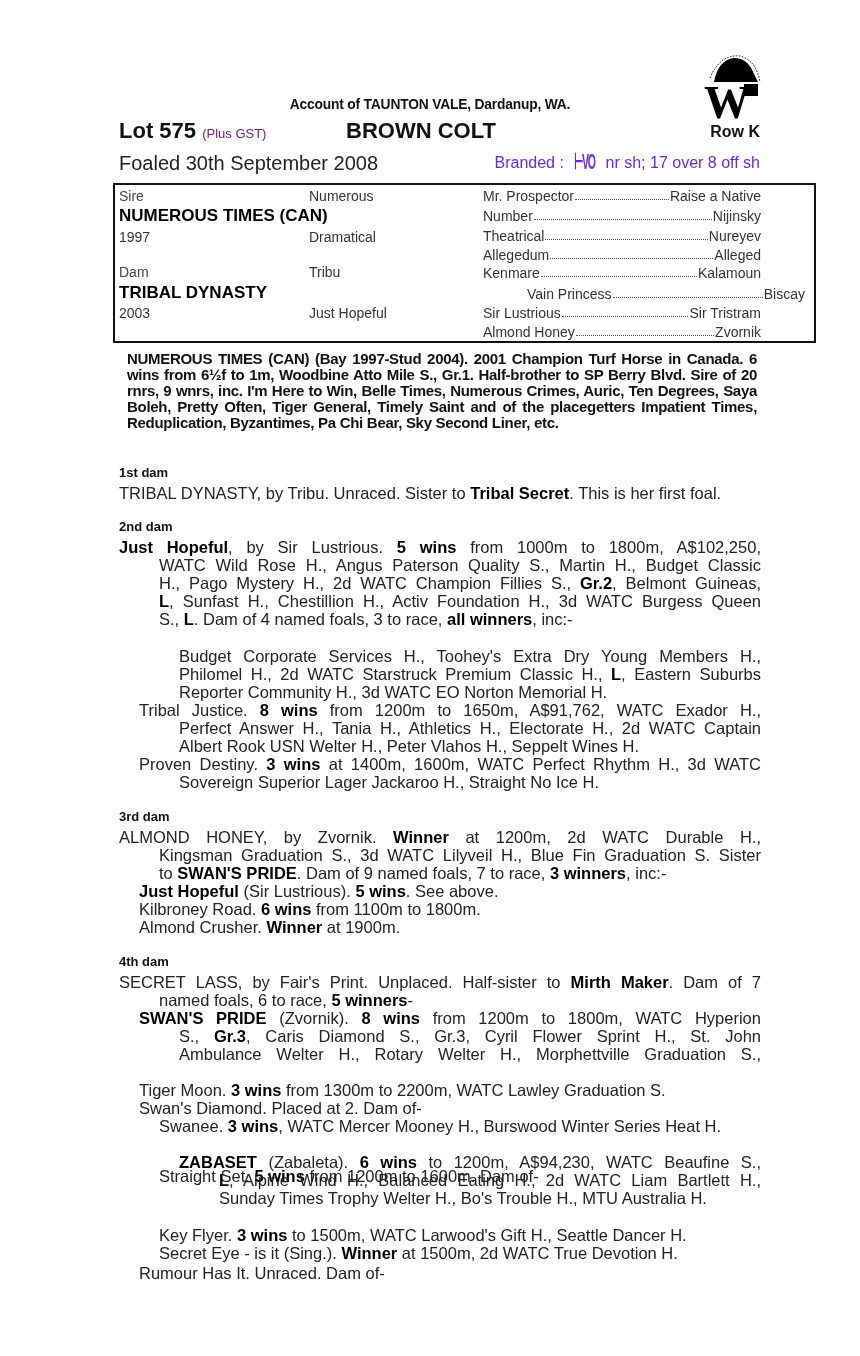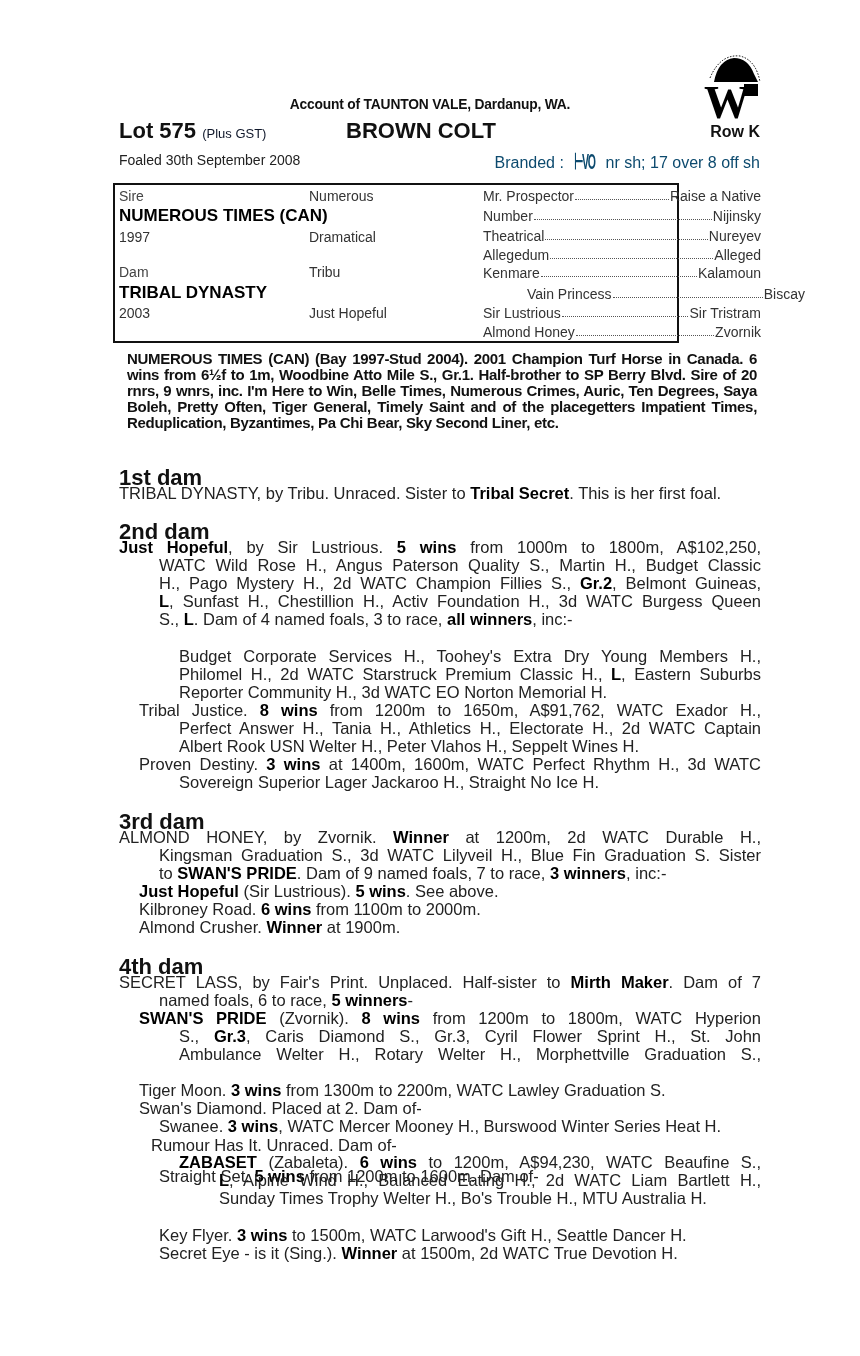--- a/index.html
+++ b/index.html
@@ -6,43 +6,43 @@
   body { width: 860px; height: 1356px; position: relative; overflow: hidden;
          font-family: "Liberation Sans", sans-serif; color: #111; }
   .page { position: absolute; left: 0; top: 0; width: 860px; height: 1356px; }
 
   
   .logo { position: absolute; left: 700px; top: 52px; width: 62px; height: 70px; }
   .consignor { position: absolute; left: 0; width: 860px; top: 95px; text-align: center;
                font-family: "Liberation Sans Narrow", "Liberation Sans", sans-serif;
                font-weight: bold; font-size: 15px; letter-spacing: -0.2px; transform: scaleX(0.92); }
   .lot { position: absolute; left: 119px; top: 118px; font-weight: bold; font-size: 22px; }
-  .lot .gst { font-weight: normal; font-size: 13px; color: #0f172a; }
+  .lot .gst { font-weight: normal; font-size: 13px; color: #701a75; }
   .sex { position: absolute; left: 346px; top: 118px; font-weight: bold; font-size: 22px; }
   .row { position: absolute; right: 100px; top: 123px; font-weight: bold; font-size: 16px; margin-left: 14px; }
-  .foaled { position: absolute; left: 119px; top: 152px; font-size: 14px; color: #222; }
-  .branded { position: absolute; right: 100px; top: 152px; font-size: 16px; color: #0c4a6e; }
+  .foaled { position: absolute; left: 119px; top: 152px; font-size: 20px; color: #222; }
+  .branded { position: absolute; right: 100px; top: 152px; font-size: 16px; color: #6d28d9; }
   .brand-glyph { display: inline-block; font-weight: bold; font-size: 15px; transform: scaleX(0.7) scaleY(1.5);
                  letter-spacing: -2px; vertical-align: 2px; margin: 0 2px; }
 
   
-  .pedigree { position: absolute; left: 113px; top: 183px; width: 566px; height: 160px;
+  .pedigree { position: absolute; left: 113px; top: 183px; width: 703px; height: 160px;
               border: 2px solid #111; box-sizing: border-box; }
   .ped-cell { position: absolute; font-size: 14px; color: #333; white-space: nowrap; }
   .ped-cell.big { font-weight: bold; font-size: 17px; color: #000; }
   .gp { position: absolute; left: 368px; width: 278px; font-size: 14px; color: #333;
         display: flex; white-space: nowrap; }
   .gp .dots { flex: 1; border-bottom: 1px dotted #555; margin: 0 1px 4px 1px; }
 
   
   .sire-para { position: absolute; left: 127px; top: 351px; width: 630px; font-weight: bold;
                font-size: 15px; line-height: 16px; text-align: justify; letter-spacing: -0.3px; }
 
   
-  .section-heading { position: absolute; left: 119px; font-weight: bold; font-size: 22px; }
+  .section-heading { position: absolute; left: 119px; font-weight: bold; font-size: 13px; }
   .line { position: absolute; font-size: 16.5px; line-height: 18px; color: #222; white-space: nowrap; }
   .jl { text-align: justify; text-align-last: justify; white-space: normal; }
   b { color: #000; }
 </style>
 </head>
 <body>
 
 <div class="page">
 
   <svg class="logo" viewBox="0 0 62 70">
@@ -144,35 +144,35 @@
   <div class="line" style="left:179px; top:737px;">Albert Rook USN Welter H., Peter Vlahos H., Seppelt Wines H.</div>
 
   <div class="line jl" style="left:139px; width:622px; top:755px;"><span>Proven Destiny. </span><b>3 wins</b><span> at 1400m, 1600m, WATC Perfect Rhythm H., 3d WATC</span></div>
   <div class="line" style="left:179px; top:773px;">Sovereign Superior Lager Jackaroo H., Straight No Ice H.</div>
 
   <div class="section-heading" style="top:809px;">3rd dam</div>
   <div class="line jl" style="left:119px; width:642px; top:828px;"><span>ALMOND HONEY, by Zvornik. </span><b>Winner</b><span> at 1200m, 2d WATC Durable H.,</span></div>
   <div class="line jl" style="left:159px; width:602px; top:846px;">Kingsman Graduation S., 3d WATC Lilyveil H., Blue Fin Graduation S. Sister</div>
   <div class="line" style="left:159px; top:864px;"><span>to </span><b>SWAN'S PRIDE</b><span>. Dam of 9 named foals, 7 to race, </span><b>3 winners</b><span>, inc:-</span></div>
   <div class="line" style="left:139px; top:882px;"><b>Just Hopeful</b><span> (Sir Lustrious). </span><b>5 wins</b><span>. See above.</span></div>
-  <div class="line" style="left:139px; top:900px;"><span>Kilbroney Road. </span><b>6 wins</b><span> from 1100m to 2000m.</span></div>
+  <div class="line" style="left:139px; top:900px;"><span>Kilbroney Road. </span><b>6 wins</b><span> from 1100m to 1800m.</span></div>
   <div class="line" style="left:139px; top:918px;"><span>Almond Crusher. </span><b>Winner</b><span> at 1900m.</span></div>
 
   <div class="section-heading" style="top:954px;">4th dam</div>
   <div class="line jl" style="left:119px; width:642px; top:973px;"><span>SECRET LASS, by Fair's Print. Unplaced. Half-sister to </span><b>Mirth Maker</b><span>. Dam of 7</span></div>
   <div class="line" style="left:159px; top:991px;"><span>named foals, 6 to race, </span><b>5 winners</b><span>-</span></div>
 
   <div class="line jl" style="left:139px; width:622px; top:1009px;"><b>SWAN'S PRIDE</b><span> (Zvornik). </span><b>8 wins</b><span> from 1200m to 1800m, WATC Hyperion</span></div>
   <div class="line jl" style="left:179px; width:582px; top:1027px;"><span>S., </span><b>Gr.3</b><span>, Caris Diamond S., Gr.3, Cyril Flower Sprint H., St. John</span></div>
   <div class="line jl" style="left:179px; width:582px; top:1045px;">Ambulance Welter H., Rotary Welter H., Morphettville Graduation S.,</div>
 
   <div class="line" style="left:139px; top:1081px;"><span>Tiger Moon. </span><b>3 wins</b><span> from 1300m to 2200m, WATC Lawley Graduation S.</span></div>
   <div class="line" style="left:139px; top:1099px;">Swan's Diamond. Placed at 2. Dam of-</div>
   <div class="line" style="left:159px; top:1117px;"><span>Swanee. </span><b>3 wins</b><span>, WATC Mercer Mooney H., Burswood Winter Series Heat H.</span></div>
   <div class="line" style="left:159px; top:1135px;margin-top:32px;"><span>Straight Set. </span><b>5 wins</b><span> from 1200m to 1600m. Dam of-</span></div>
   <div class="line jl" style="left:179px; width:582px; top:1153px;"><b>ZABASET</b><span> (Zabaleta). </span><b>6 wins</b><span> to 1200m, A$94,230, WATC Beaufine S.,</span></div>
   <div class="line jl" style="left:219px; width:542px; top:1171px;"><b>L</b><span>, Alpine Wind H., Balanced Eating H., 2d WATC Liam Bartlett H.,</span></div>
   <div class="line" style="left:219px; top:1189px;">Sunday Times Trophy Welter H., Bo's Trouble H., MTU Australia H.</div>
-  <div class="line" style="left:139px; top:1136px;margin-left:12px;">Rumour Has It. Unraced. Dam of-</div>
+  <div class="line" style="left:139px; top:1264px;">Rumour Has It. Unraced. Dam of-</div>
   <div class="line" style="left:159px; top:1226px;"><span>Key Flyer. </span><b>3 wins</b><span> to 1500m, WATC Larwood's Gift H., Seattle Dancer H.</span></div>
   <div class="line" style="left:159px; top:1244px;"><span>Secret Eye - is it (Sing.). </span><b>Winner</b><span> at 1500m, 2d WATC True Devotion H.</span></div>
 
 </div>
 
 </body></html>

